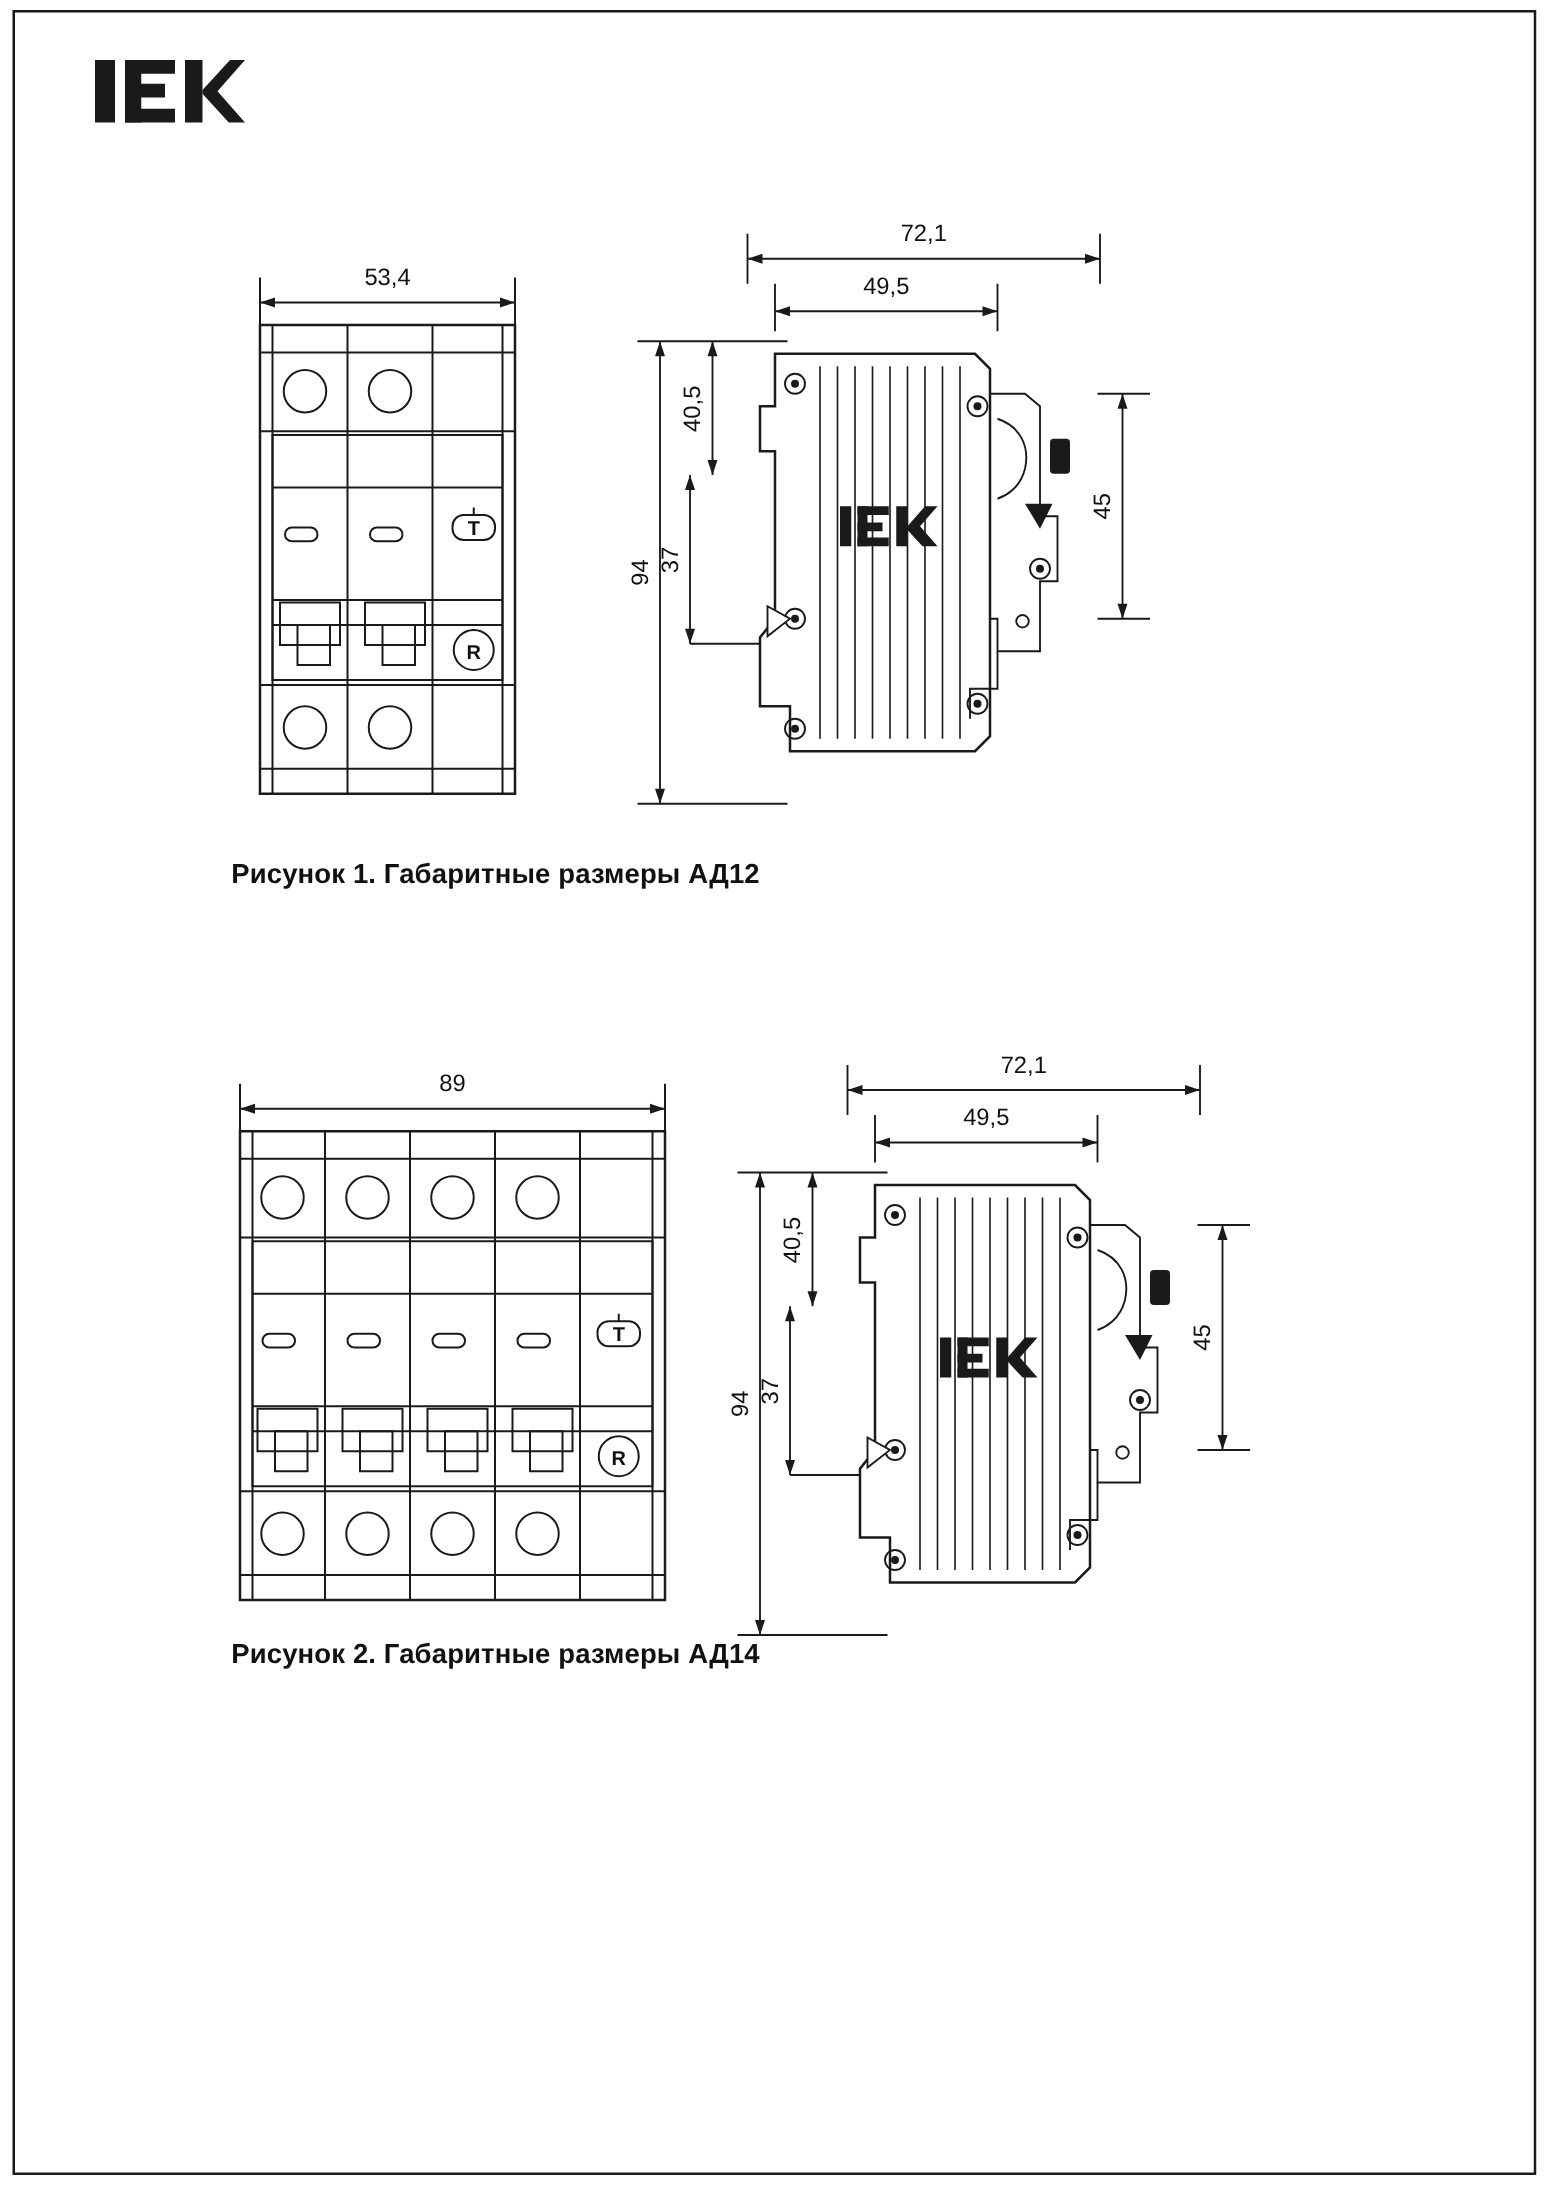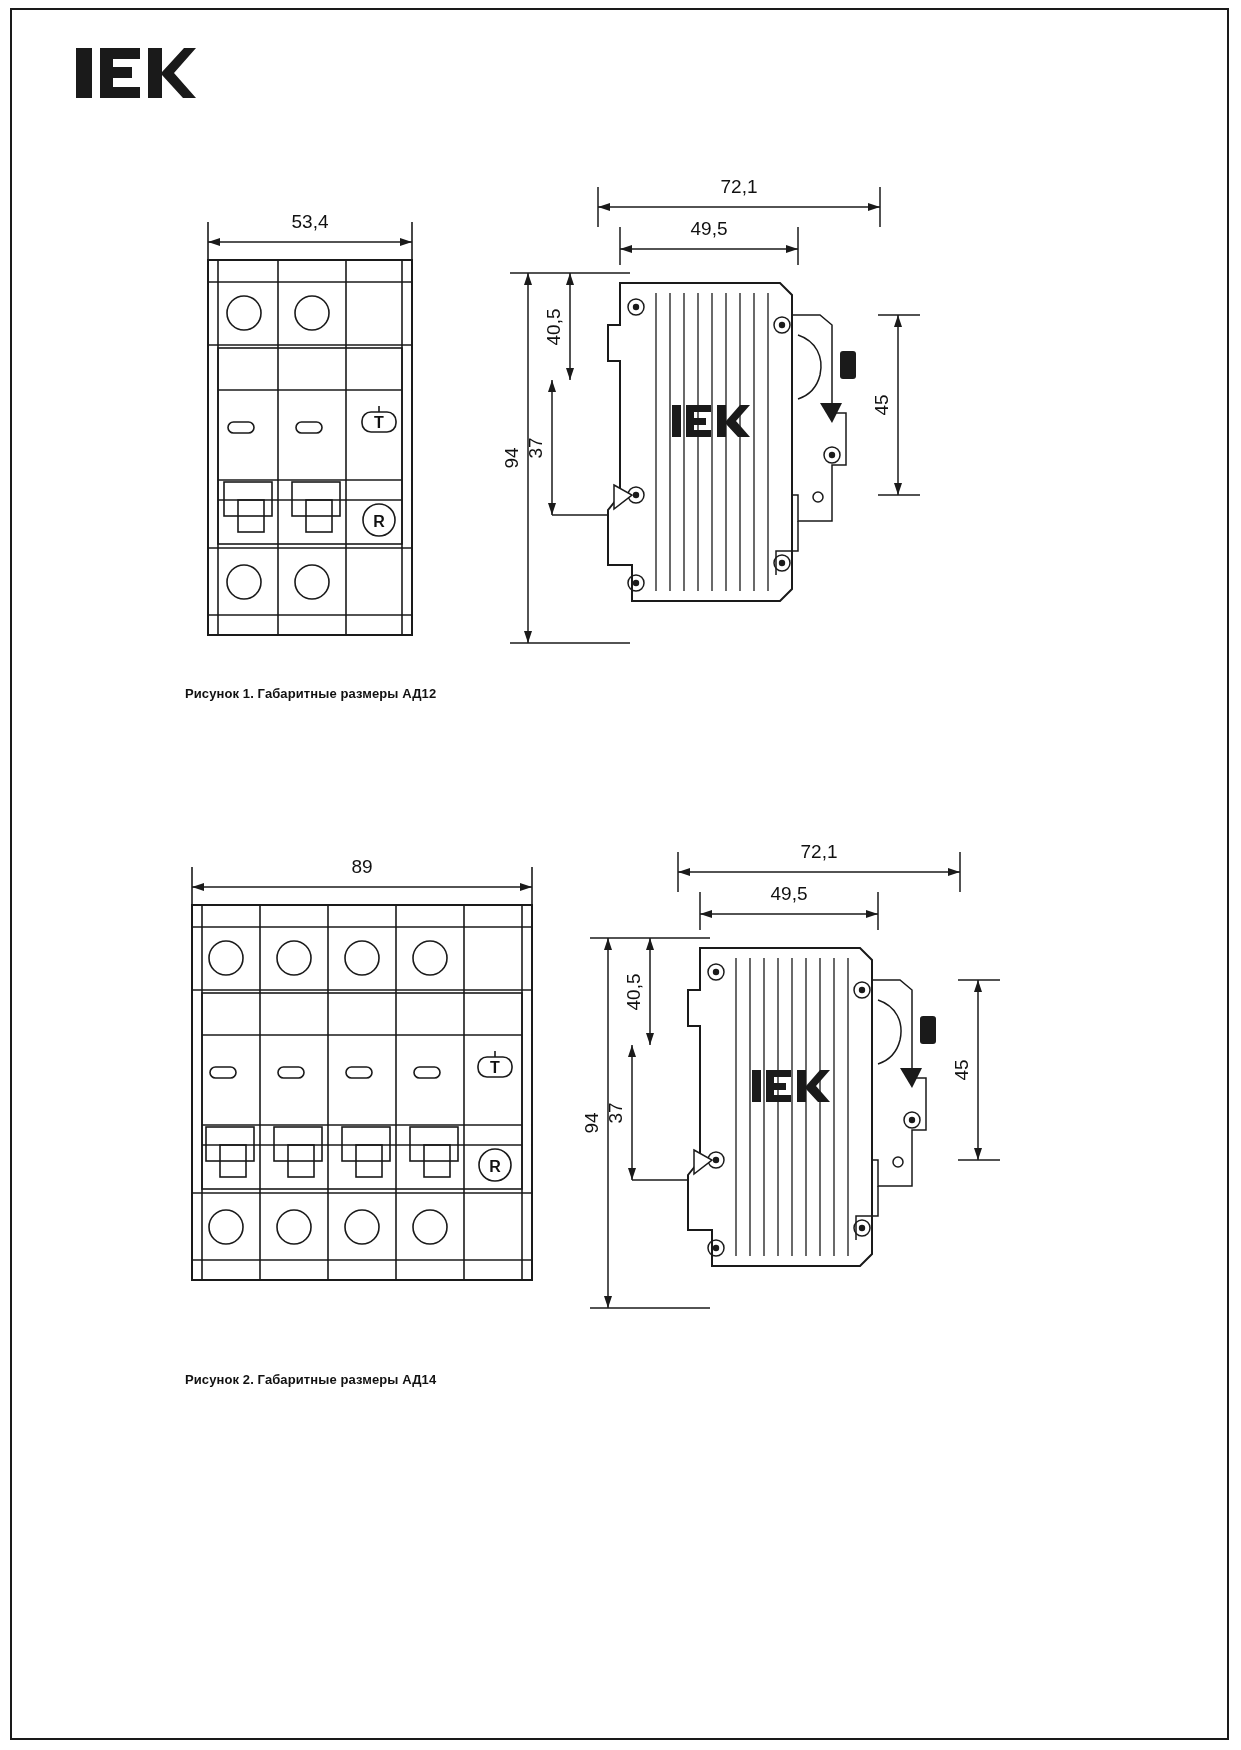--- a/index.html
+++ b/index.html
@@ -28,28 +28,28 @@
   .logo {
     position: absolute;
     left: 76px;
     top: 42px;
     width: 120px;
     height: 62px;
   }
   
   .caption {
     position: absolute;
-    font-size: 13px;
+    font-size: 22px;
     font-weight: bold;
     letter-spacing: 0.1px;
     white-space: nowrap;
     color: #111;
   }
   #caption-1 { left: 185px; top: 686px; }
-  #caption-2 { left: 185px; top: 1372px; }
+  #caption-2 { left: 185px; top: 1310px; }
 
   
   .drawing {
     position: absolute;
   }
   .drawing svg { display: block; }
 
   #fig1-front { left: 166px; top: 200px; }
   #fig1-side  { left: 480px; top: 165px; }
   #fig2-front { left: 150px; top: 845px; text-align: right; }

